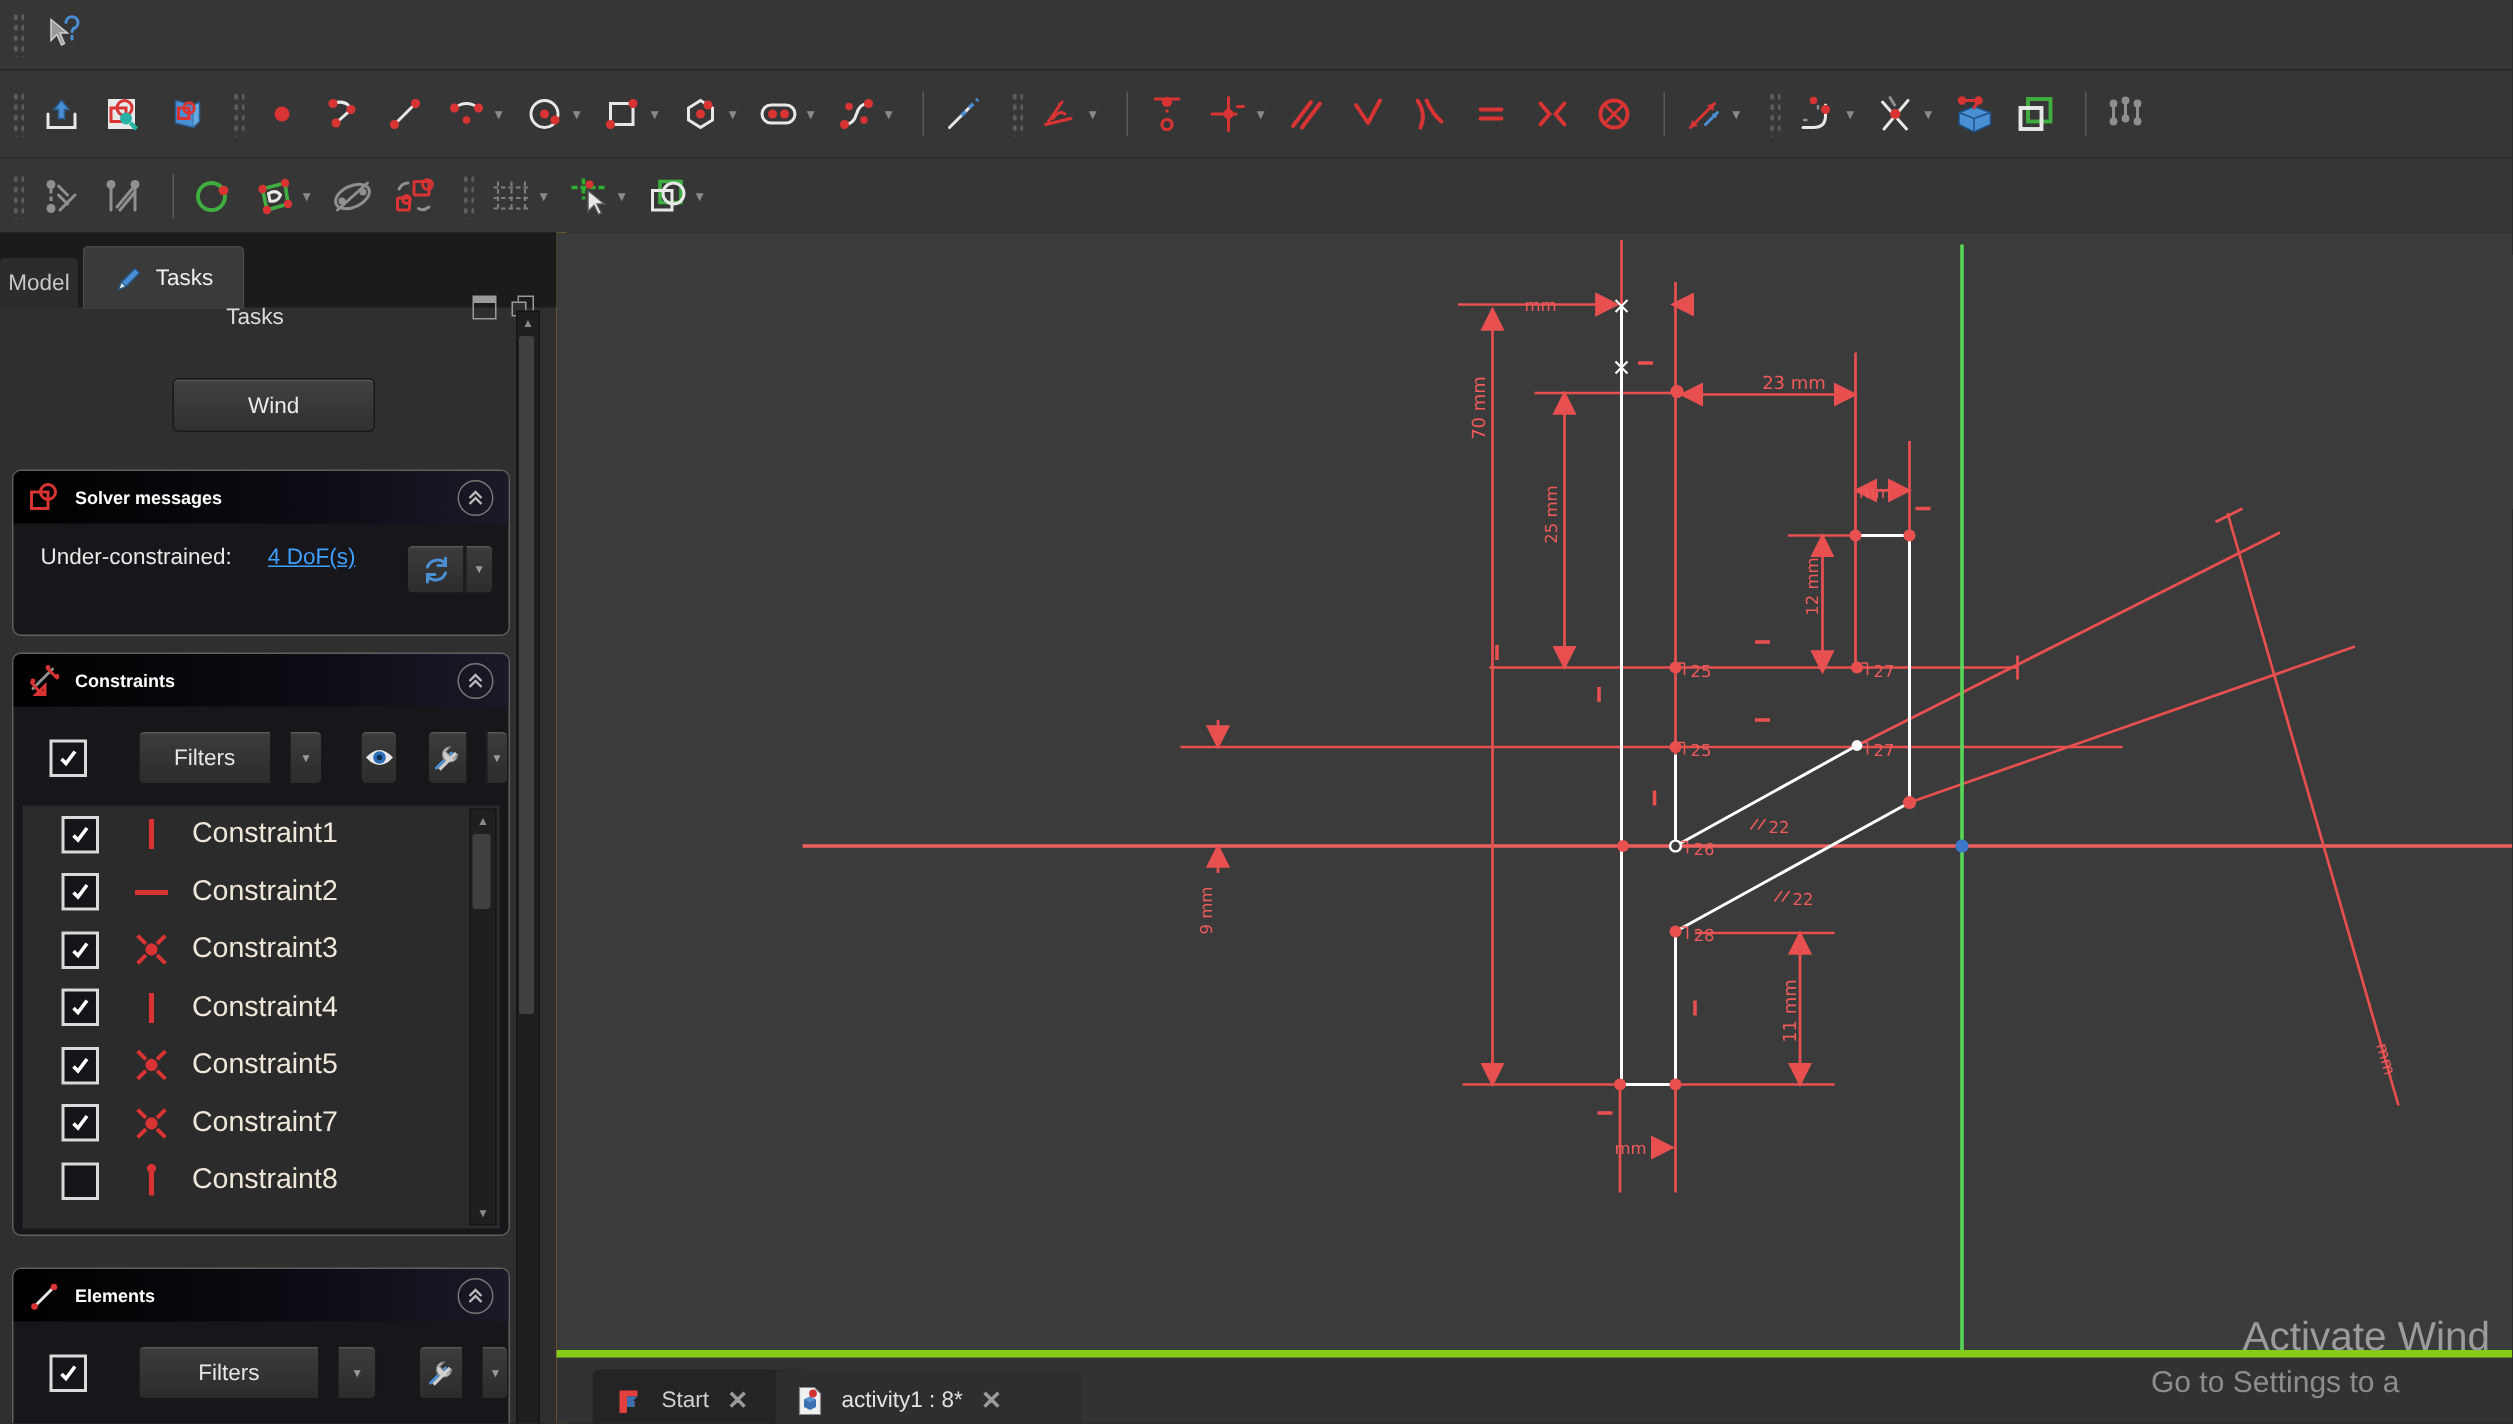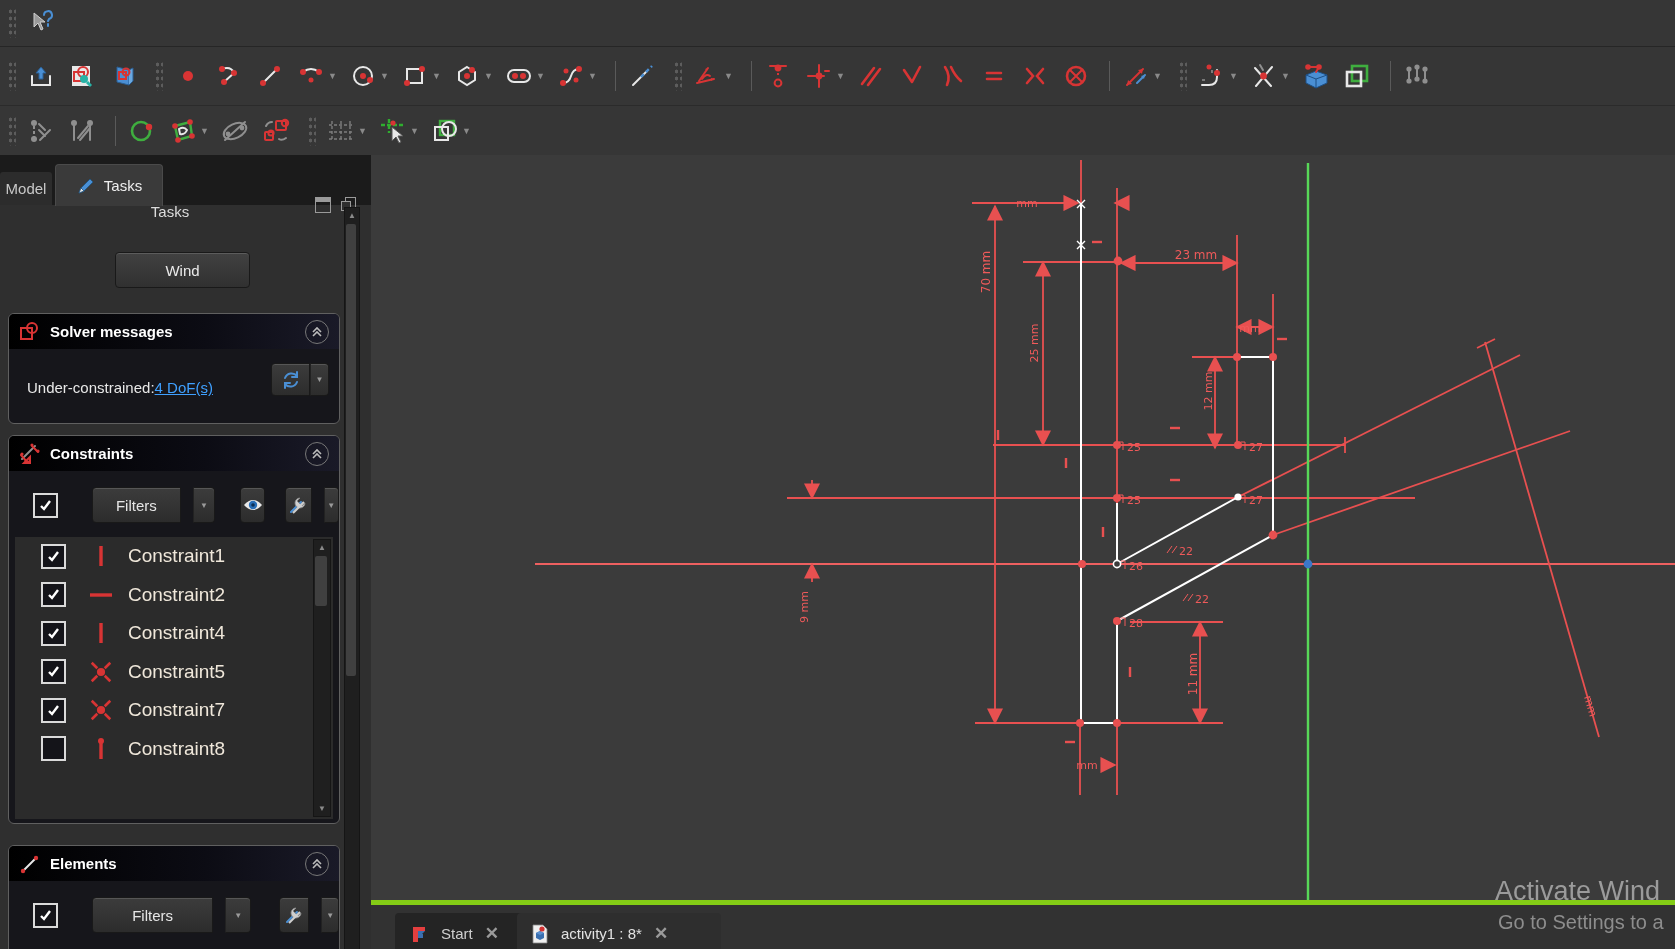--- a/index.html
+++ b/index.html
@@ -26,41 +26,41 @@
   .panel{position:absolute;left:0;top:155px;width:371px;height:794px;background:#2f2f2f;border-right:7px solid #eab308;}
   .ptabrow{position:absolute;left:0;top:0;width:371px;height:50px;background:#1b1b1b;}
   .tab-model{position:absolute;left:0;top:17px;width:52px;height:33px;background:#2c2c2c;color:#c8c8c8;font-size:15px;display:flex;align-items:center;justify-content:center;border-radius:3px 3px 0 0;}
   .tab-tasks{position:absolute;left:55px;top:9px;width:106px;height:41px;background:#3a3a3a;color:#eee;font-size:15px;display:flex;align-items:center;justify-content:center;gap:8px;border-radius:4px 4px 0 0;border:1px solid #4a4a4a;border-bottom:none;}
   .ptitle{position:absolute;left:0;top:48px;width:340px;text-align:center;font-size:15px;color:#dcdcdc;}
   .wicon{position:absolute;width:14px;height:14px;border:1px solid #9a9a9a;}
   .wicon-i{position:absolute;left:3px;top:3px;width:8px;height:8px;border:1px solid #9a9a9a;background:#2f2f2f;}
   .closebtn{position:absolute;left:115px;top:97px;width:133px;height:34px;background:linear-gradient(#414141,#303030);border:1px solid #191919;box-shadow:inset 0 1px 0 #5c5c5c;border-radius:4px;color:#eaeaea;font-size:15px;display:flex;align-items:center;justify-content:center;}
   .tbox{position:absolute;left:8px;width:330px;border:1px solid #606060;border-radius:6px;background:#16161b;overflow:hidden;}
   .tbox-h{height:35px;background:linear-gradient(90deg,#000 0%,#0c0c14 60%,#1a1a28 100%);display:flex;align-items:center;padding:0 10px;gap:9px;}
-  .tbox-title{font-size:15px;font-weight:bold;color:#fff;}
+  .tbox-title{font-size:12px;font-weight:bold;color:#fff;}
   .chev{margin-left:auto;width:22px;height:22px;border:1px solid #777;border-radius:50%;display:flex;align-items:center;justify-content:center;flex:none;}
   .cb{width:21px;height:21px;border:2px solid #dadada;background:#141419;display:flex;align-items:center;justify-content:center;flex:none;}
   .btn{background:linear-gradient(#3c3c3c,#2c2c2c);border:1px solid #191919;box-shadow:inset 0 1px 0 #565656;border-radius:4px;color:#e6e6e6;display:flex;align-items:center;justify-content:center;}
   .filtrow{display:flex;align-items:center;padding:16px 0 12px 24px;gap:12px;justify-content:flex-end;}
   .clist{position:relative;margin:2px 6px 0 6px;height:282px;background:#2b2b2b;overflow:hidden;}
   .crow{display:flex;align-items:center;height:38.5px;padding-left:26px;gap:0;}
   .crow .cb{margin-right:22px;}
   .crow .cicon{width:26px;margin-right:14px;display:flex;justify-content:center;}
   .clabel{font-size:19px;color:#efe7da;}
   .vscroll{position:absolute;background:#1f1f1f;border:1px solid #151515;}
   .vthumb{position:absolute;left:1px;background:#404040;border-radius:2px;}
   .sarrow{position:absolute;left:0;width:100%;text-align:center;color:#8a8a8a;font-size:8px;line-height:13px;}
   .link{color:#3fa0ff;text-decoration:underline;}
   
   .canvas{position:absolute;left:371px;top:155px;width:1304px;height:745px;background:#3b3b3b;}
   .mditabbar{position:absolute;left:371px;top:900px;width:1304px;height:49px;background:#323232;border-top:5px solid #84cc16;}
   .mditab{position:absolute;top:8px;height:41px;display:flex;align-items:center;gap:12px;padding:0 14px;font-size:15px;color:#cfcfcf;border-radius:4px 4px 0 0;}
   .mclose{color:#9a9a9a;font-weight:bold;font-size:17px;}
   .wm1{position:absolute;left:1495px;top:876px;font-size:27px;color:#9b9b9b;white-space:nowrap;z-index:5;}
-  .wm2{position:absolute;left:1498px;top:911px;font-size:20px;color:#8d8d8d;white-space:nowrap;z-index:5;}
+  .wm2{position:absolute;left:1434px;top:911px;font-size:20px;color:#8d8d8d;white-space:nowrap;z-index:5;}
   text{font-family:"DejaVu Sans",sans-serif;}
 </style>
 </head>
 <body>
 
 <div class="app">
 
   <div class="trow trow1">
     <div class="grip"></div>
     <div class="tbtn">
@@ -397,21 +397,21 @@
           <rect x="2" y="7" width="11" height="11" class="sr"></rect>
             <circle cx="13" cy="7" r="5" class="sr"></circle>
         </svg>
         <span class="tbox-title">Solver messages</span>
         <span class="chev">
           <svg width="12" height="12" viewBox="0 0 12 12">
               <path d="M2 6 L6 2 L10 6 M2 10 L6 6 L10 10" stroke="#bbb" stroke-width="1.6" fill="none"></path>
             </svg>
         </span>
       </div>
-      <div style="display:flex;align-items:flex-end;padding:14px 10px 0 18px;gap:0;">
+      <div style="display:flex;align-items:flex-start;padding:14px 10px 0 18px;gap:24px;">
         <span style="font-size:15px;color:#e8e8e8;">Under-constrained:</span>
         <a class="link" style="font-size:15px;">4 DoF(s)</a>
         <div style="margin-left:auto;display:flex;">
           <div class="btn" style="width:37px;height:31px;border-radius:4px 0 0 4px;">
             <svg width="20" height="20" viewBox="0 0 20 20">
               <path d="M4 8 A7 7 0 0 1 16 6" class="sb" stroke-width="2.6"></path>
                 <path d="M16 2 V7 H11" class="sb" stroke-width="2.2"></path>
               <path d="M16 12 A7 7 0 0 1 4 14" class="sb" stroke-width="2.6"></path>
                 <path d="M4 18 V13 H9" class="sb" stroke-width="2.2"></path>
             </svg>
@@ -482,20 +482,34 @@
               <svg width="13" height="13" viewBox="0 0 13 13">
                 <path d="M2 7 L5 10 L11 2" stroke="#fff" stroke-width="2.4" fill="none"></path>
               </svg>
             </span>
           <span class="cicon">
               <svg width="26" height="8" viewBox="0 0 26 8">
                 <path d="M2 4 H24" stroke="#d83434" stroke-width="3.4"></path>
               </svg>
             </span>
           <span class="clabel">Constraint2</span>
+        </div>
+        <div class="crow">
+          <span class="cb">
+              <svg width="13" height="13" viewBox="0 0 13 13">
+                <path d="M2 7 L5 10 L11 2" stroke="#fff" stroke-width="2.4" fill="none"></path>
+              </svg>
+            </span>
+          <span class="cicon">
+              <svg width="28" height="28" viewBox="0 0 28 28">
+                <path d="M4 4 L10 10 M18 18 L24 24 M24 4 L18 10 M10 18 L4 24" stroke="#d83434" stroke-width="2.8"></path>
+                <circle cx="14" cy="14" r="4.4" class="fr"></circle>
+              </svg>
+            </span>
+          <span class="clabel">Constraint3</span>
         </div>
         <div class="crow">
           <span class="cb">
               <svg width="13" height="13" viewBox="0 0 13 13">
                 <path d="M2 7 L5 10 L11 2" stroke="#fff" stroke-width="2.4" fill="none"></path>
               </svg>
             </span>
           <span class="cicon">
               <svg width="8" height="24" viewBox="0 0 8 24">
                 <path d="M4 2 V22" stroke="#d83434" stroke-width="3.4"></path>

